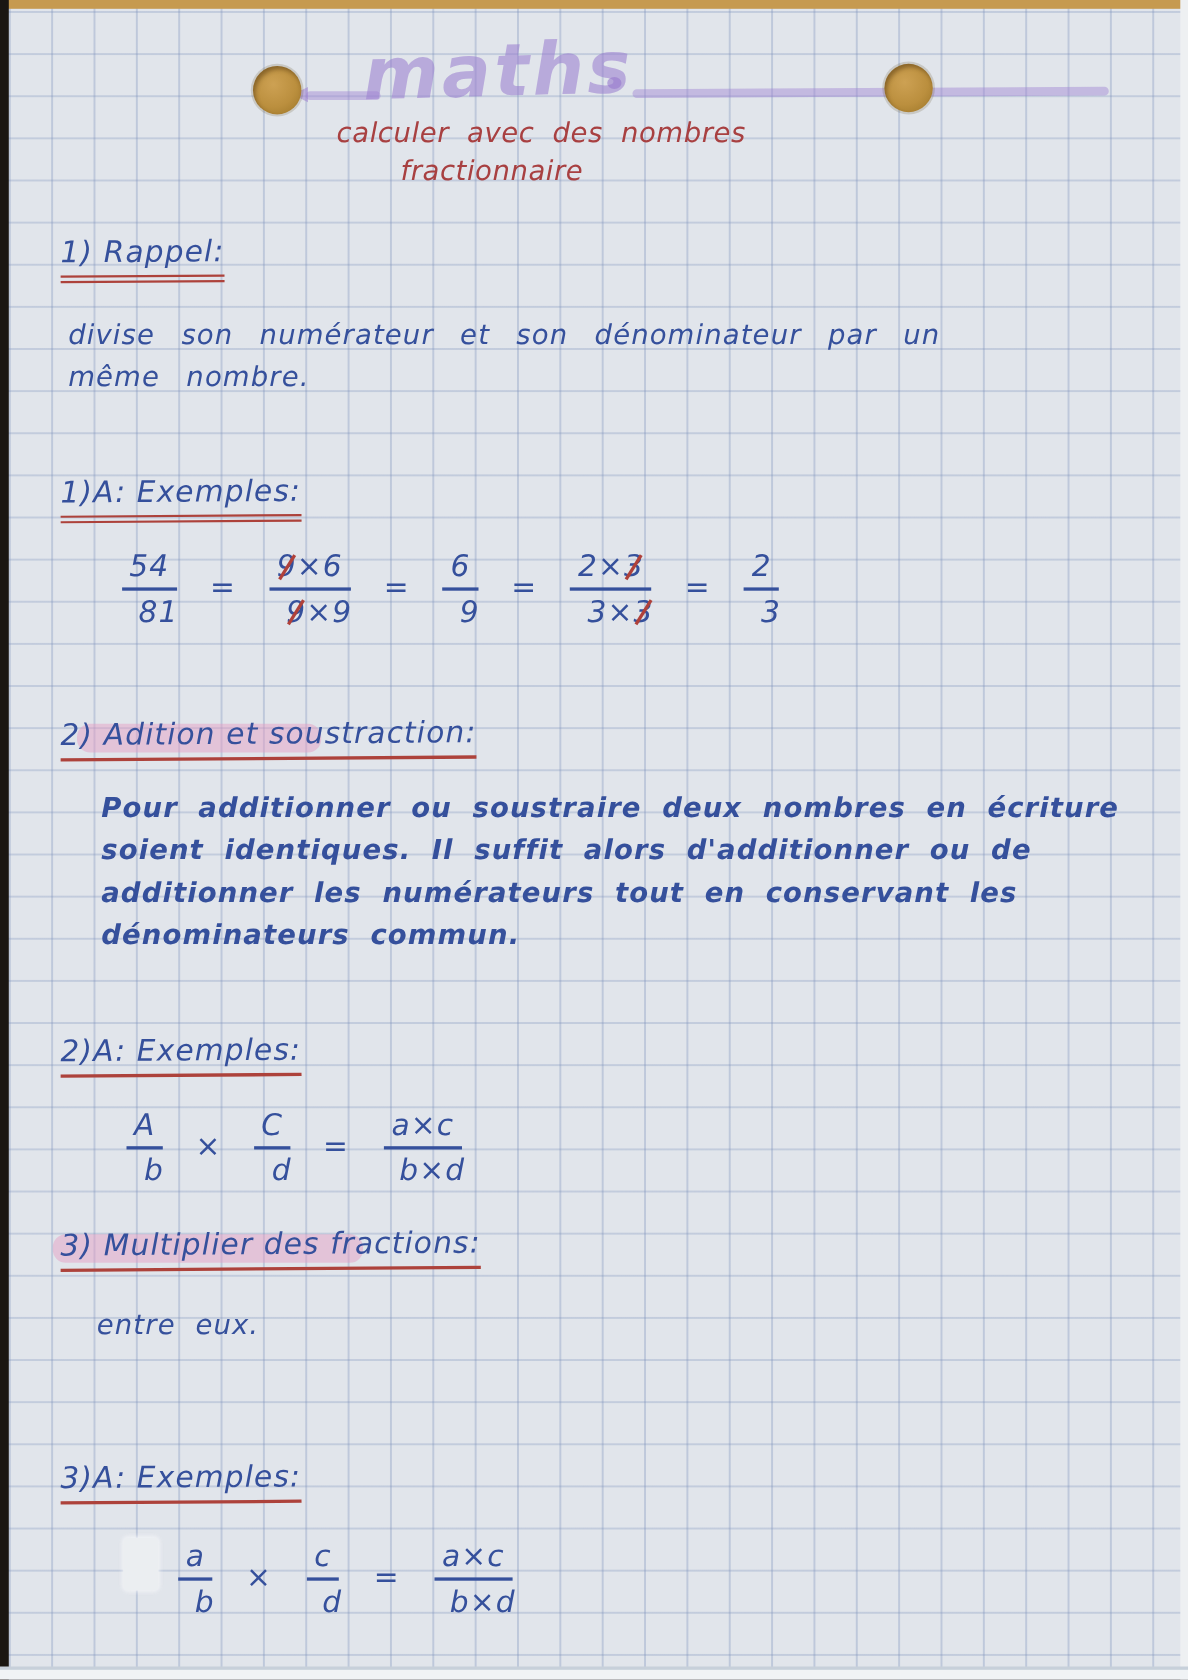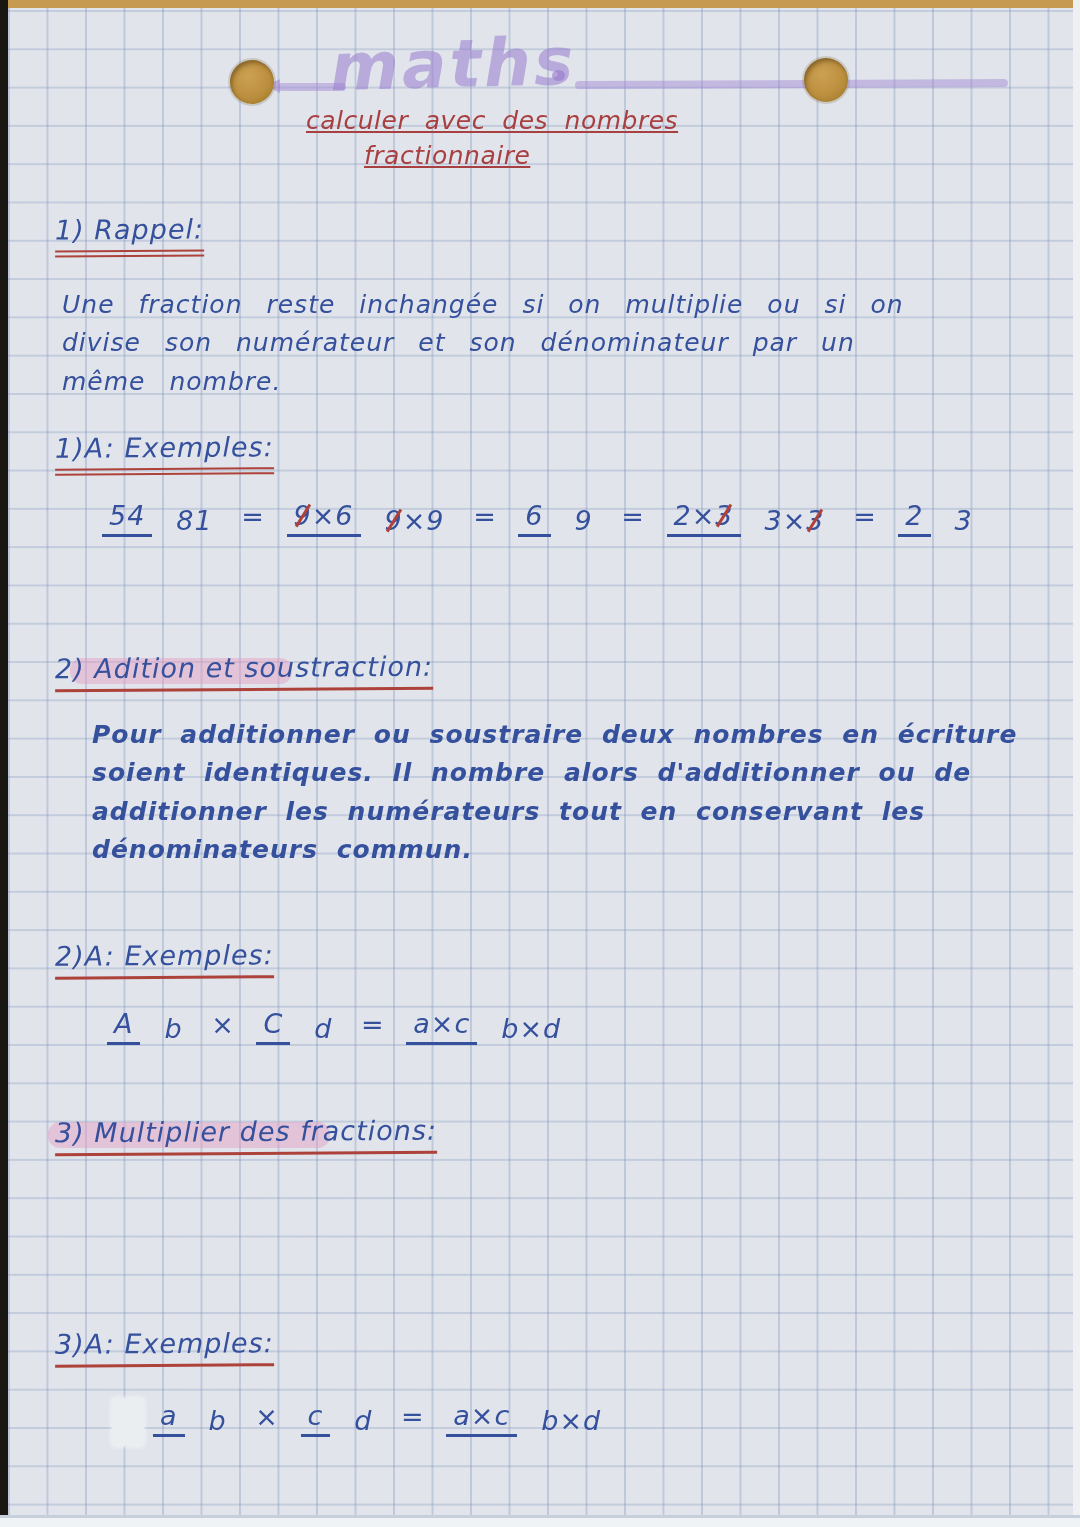--- a/index.html
+++ b/index.html
@@ -29,38 +29,38 @@
   
   .marker-line{position:absolute;height:8px;border-radius:4px;background:rgba(160,130,210,.45);z-index:2;}
   .marker-arrow{position:absolute;width:0;height:0;border-top:7px solid transparent;border-bottom:7px solid transparent;border-right:14px solid rgba(160,130,210,.55);z-index:2;}
   .marker-dot{position:absolute;width:13px;height:11px;border-radius:50%;background:rgba(150,120,205,.6);z-index:2;}
   .big-title{
     position:absolute;left:330px;top:26px;z-index:1;
     font-size:66px;font-style:italic;font-weight:bold;letter-spacing:3px;
     color:rgba(152,122,206,.55);transform:rotate(-1.5deg);
   }
 
-  .subtitle{position:absolute;color:#a84041;font-size:25px;font-style:italic;letter-spacing:.5px;word-spacing:8px;z-index:3;text-decoration:underline;}
+  .subtitle{position:absolute;color:#a84041;font-size:25px;font-style:italic;letter-spacing:.5px;word-spacing:8px;z-index:3;}
 
   .hl-pink{position:absolute;height:26px;border-radius:12px;background:rgba(230,152,194,.45);z-index:1;}
 
   .h{
     position:absolute;z-index:3;font-size:27px;font-style:italic;letter-spacing:1px;
     padding-bottom:5px;color:#35509c;
   }
   .h.u1{border-bottom:3px solid #ad423b;transform:rotate(-.4deg);}
   .h.u2{border-bottom:7px double #ad423b;transform:rotate(-.4deg);}
 
   .para{position:absolute;z-index:3;font-size:25px;font-style:italic;line-height:38.3px;letter-spacing:1px;}
   .para .ln{white-space:nowrap;}
   .ws-wide{word-spacing:15px;}
   .ws-med{word-spacing:9px;}
 
   .math{position:absolute;z-index:3;font-size:27px;font-style:italic;letter-spacing:1px;white-space:nowrap;}
-  .frac{display:inline-flex;align-items:center;vertical-align:middle;margin:0 7px;text-align:center;}
+  .frac{display:inline-flex;flex-direction:column;align-items:center;vertical-align:middle;margin:0 7px;text-align:center;}
   .frac .num{display:block;padding:0 7px 3px;border-bottom:3px solid #35509c;}
   .frac .den{display:block;padding:4px 7px 0;margin-left:17px;}
   .op{display:inline-block;vertical-align:middle;margin:0 5px;transform:translateY(-2px);}
   .cancel{position:relative;display:inline-block;}
   .cancel::after{content:"";position:absolute;left:-4px;right:-4px;top:46%;height:0;border-top:3px solid #b0413a;transform:rotate(-58deg);}
 
   .patch{position:absolute;width:32px;height:48px;background:#ebeef1;border-radius:4px;z-index:2;box-shadow:0 0 5px rgba(250,250,252,.9);}
 </style>
 </head>
 <body>
@@ -79,21 +79,20 @@
   <div class="marker-line" style="left:575px;top:80px;width:433px;transform:rotate(-.3deg);"></div>
 
   <div class="hole" style="left:230px;top:60px;"></div>
   <div class="hole" style="left:804px;top:58px;"></div>
 
   <div class="subtitle" style="left:306px;top:106px;">calculer avec des nombres</div>
   <div class="subtitle" style="left:364px;top:141px;">fractionnaire</div>
 
   <div class="h u2" style="left:55px;top:214px;">1) Rappel:</div>
   <div class="para ws-wide" style="left:62px;top:286px;">
-    <div class="ln">Une fraction reste inchangée si on multiplie ou si on</div>
     <div class="ln">divise son numérateur et son dénominateur par un</div>
     <div class="ln">même nombre.</div>
   </div>
 
   <div class="h u2" style="left:55px;top:432px;">1)A: Exemples:</div>
   <div class="math" style="left:95px;top:500px;">
     <span class="frac">
       <span class="num">54</span>
       <span class="den">81</span>
     </span>
@@ -116,21 +115,21 @@
     <span class="frac">
       <span class="num">2</span>
       <span class="den">3</span>
     </span>
   </div>
 
   <div class="hl-pink" style="left:70px;top:658px;width:222px;"></div>
   <div class="h u1" style="left:55px;top:652px;">2) Adition et soustraction:</div>
   <div class="para ws-med" style="left:92px;top:716px;font-weight:bold;">
     <div class="ln">Pour additionner ou soustraire deux nombres en écriture</div>
-    <div class="ln">soient identiques. Il nombre alors d'additionner ou de</div>
+    <div class="ln">soient identiques. Il suffit alors d'additionner ou de</div>
     <div class="ln">additionner les numérateurs tout en conservant les</div>
     <div class="ln">dénominateurs commun.</div>
   </div>
 
   <div class="h u1" style="left:55px;top:940px;">2)A: Exemples:</div>
   <div class="math" style="left:100px;top:1008px;">
     <span class="frac">
       <span class="num">A</span>
       <span class="den">b</span>
     </span>
@@ -142,20 +141,21 @@
     <span class="op">=</span>
     <span class="frac">
       <span class="num">a×c</span>
       <span class="den">b×d</span>
     </span>
   </div>
 
   <div class="hl-pink" style="left:48px;top:1122px;width:282px;"></div>
   <div class="h u1" style="left:55px;top:1116px;">3) Multiplier des fractions:</div>
   <div class="para ws-med" style="left:88px;top:1186px;">
+    <div class="ln">entre eux.</div>
   </div>
 
   <div class="h u1" style="left:55px;top:1328px;">3)A: Exemples:</div>
   <div class="patch" style="left:112px;top:1398px;"></div>
   <div class="math" style="left:146px;top:1400px;">
     <span class="frac">
       <span class="num">a</span>
       <span class="den">b</span>
     </span>
     <span class="op">×</span>

